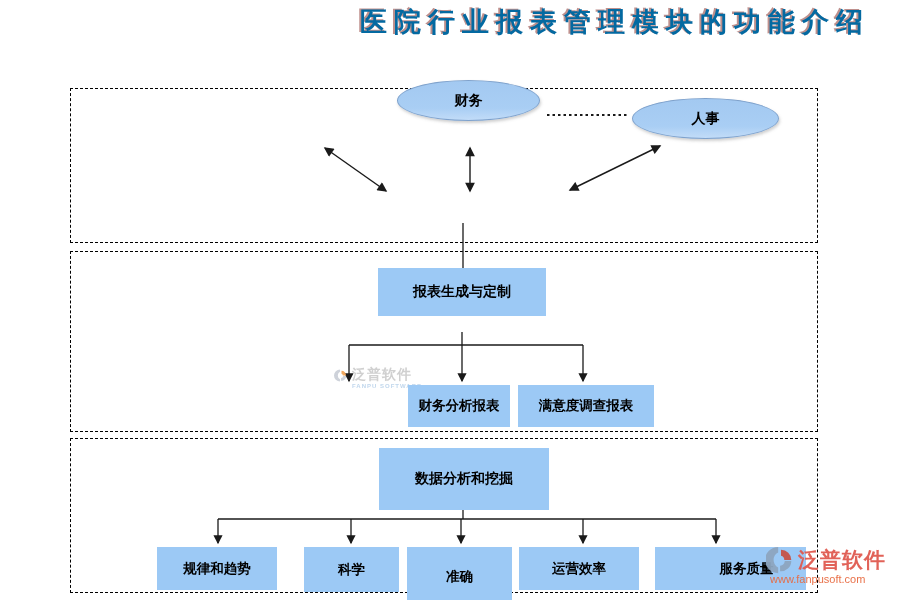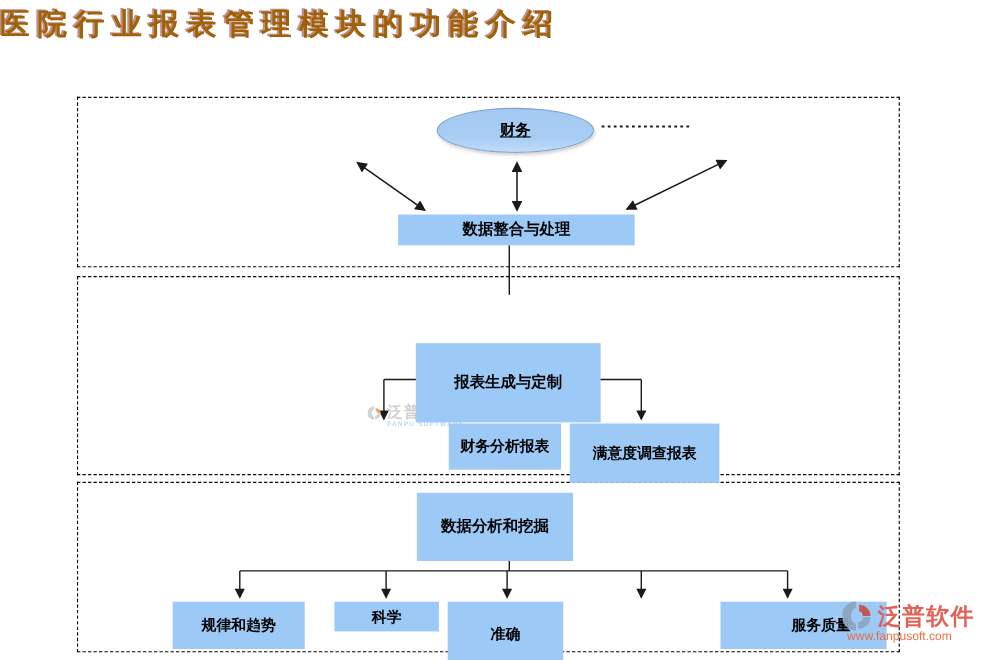--- a/index.html
+++ b/index.html
@@ -1,23 +1,23 @@
 <!DOCTYPE html>
 <html><head>
 <meta charset="utf-8">
 <style>
   html,body{margin:0;padding:0;background:#ffffff;}
   .stage{
     position:relative;width:900px;height:600px;background:#ffffff;overflow:hidden;
     font-family:"Liberation Sans","DejaVu Sans",sans-serif;
   }
   .page-title{
-    position:absolute;left:0;top:4px;width:870px;text-align:left;
+    position:absolute;left:0;top:4px;width:870px;text-align:right;
     font-family:"Liberation Serif","DejaVu Serif",serif;
-    font-weight:bold;font-size:27px;letter-spacing:7px;color:#a16207;
+    font-weight:bold;font-size:27px;letter-spacing:7px;color:#0369a1;
     text-shadow:-2px -1px 0 rgba(136,52,48,0.55);
     white-space:nowrap;
   }
   .section{
     position:absolute;border:1px dashed #000;background:transparent;
   }
   #section-1{left:70px;top:88px;width:746px;height:153px;}
   #section-2{left:70px;top:251px;width:746px;height:179px;}
   #section-3{left:70px;top:438px;width:746px;height:153px;}
 
@@ -28,31 +28,31 @@
     background:#9cc9f5;color:#000;font-weight:bold;font-size:14px;z-index:3;
     text-align:center;white-space:nowrap;
   }
   .ellipse{
     border-radius:50%;
     background:linear-gradient(to bottom,#a3c9f1 0%,#a9cef4 70%,#c2dcf8 100%);
     border:1px solid #7fa2cc;
     box-shadow:1px 2px 3px rgba(120,120,120,0.35);
   }
   #ell-medical {left:210px;top:97px;width:143px;height:41px;}
-  #ell-finance {left:397px;top:98px;width:141px;height:39px;text-decoration:underline;}
+  #ell-finance {left:397px;top:80px;width:141px;height:39px;}
   #ell-hr      {left:632px;top:98px;width:145px;height:39px;}
 
   #node-integration {left:362px;top:195px;width:215px;height:28px;}
-  #node-reportgen   {left:378px;top:268px;width:168px;height:72px;margin-top:44px;}
+  #node-reportgen   {left:378px;top:268px;width:168px;height:48px;}
   #node-med-report  {left:304px;top:385px;width:96px; height:42px;font-size:13.5px;}
   #node-fin-report  {left:408px;top:385px;width:102px;height:42px;font-size:13.5px;}
-  #node-sat-report  {left:518px;top:385px;width:136px;height:54px;font-size:13.5px;}
-  #node-analysis    {left:379px;top:448px;width:142px;height:62px;}
+  #node-sat-report  {left:518px;top:385px;width:136px;height:42px;font-size:13.5px;}
+  #node-analysis    {left:379px;top:448px;width:170px;height:62px;}
   #node-trend   {left:157px;top:547px;width:120px;height:43px;font-size:13.5px;}
-  #node-science {left:304px;top:547px;width:95px; height:27px;font-size:13.5px;}
+  #node-science {left:304px;top:547px;width:95px; height:45px;font-size:13.5px;}
   #node-accurate{left:407px;top:547px;width:105px;height:60px;font-size:13.5px;}
   #node-opeff   {left:519px;top:547px;width:120px;height:43px;font-size:13.5px;}
   #node-quality {left:655px;top:547px;width:119px;height:43px;font-size:13.5px;padding-left:32px;}
 
   .wm-center{
     position:absolute;left:334px;top:366px;z-index:2;display:flex;flex-direction:column;opacity:0.9;
   }
   .wm-center .row{display:flex;align-items:center;gap:3px;}
   .wm-center .brand{color:#cbcbcb;font-weight:bold;font-size:14px;letter-spacing:1px;}
   .wm-center .sub{color:#b9d2ea;font-size:6px;font-weight:bold;letter-spacing:1px;margin-left:18px;margin-top:-1px;}
@@ -101,22 +101,22 @@
     <line x1="218" y1="519" x2="218" y2="543" stroke="#1a1a1a" stroke-width="1.3" marker-end="url(#ah)"></line>
     <line x1="351" y1="519" x2="351" y2="543" stroke="#1a1a1a" stroke-width="1.3" marker-end="url(#ah)"></line>
     <line x1="461" y1="519" x2="461" y2="543" stroke="#1a1a1a" stroke-width="1.3" marker-end="url(#ah)"></line>
     <line x1="583" y1="519" x2="583" y2="543" stroke="#1a1a1a" stroke-width="1.3" marker-end="url(#ah)"></line>
     <line x1="716" y1="519" x2="716" y2="543" stroke="#1a1a1a" stroke-width="1.3" marker-end="url(#ah)"></line>
   </svg>
 
   <div class="node ellipse" id="ell-finance">
     <span>财务</span>
   </div>
-  <div class="node" id="node-integration">
-    <span>数据整合与处理</span>
+  <div class="node ellipse" id="ell-hr">
+    <span>人事</span>
   </div>
 
   <div class="node" id="node-reportgen">
     <span>报表生成与定制</span>
   </div>
   <div class="node" id="node-fin-report">
     <span>财务分析报表</span>
   </div>
   <div class="node" id="node-sat-report">
     <span>满意度调查报表</span>
@@ -126,20 +126,23 @@
     <span>数据分析和挖掘</span>
   </div>
   <div class="node" id="node-trend">
     <span>规律和趋势</span>
   </div>
   <div class="node" id="node-science">
     <span>科学</span>
   </div>
   <div class="node" id="node-accurate">
     <span>准确</span>
+  </div>
+  <div class="node" id="node-opeff">
+    <span>运营效率</span>
   </div>
   <div class="node" id="node-quality">
     <span>服务质量</span>
   </div>
 
   <div class="wm-center">
     <div class="row">
       <svg width="15" height="15" viewBox="0 0 32 32">
         <path d="M13 3 A13 13 0 0 0 13 29 L13 24 A9 9 0 0 1 13 8 Z" fill="#c9ced6"></path>
         <path d="M16 6 A10 10 0 0 1 26 16 L19 16 A4 4 0 0 0 16 12 Z" fill="#f0a050"></path>

